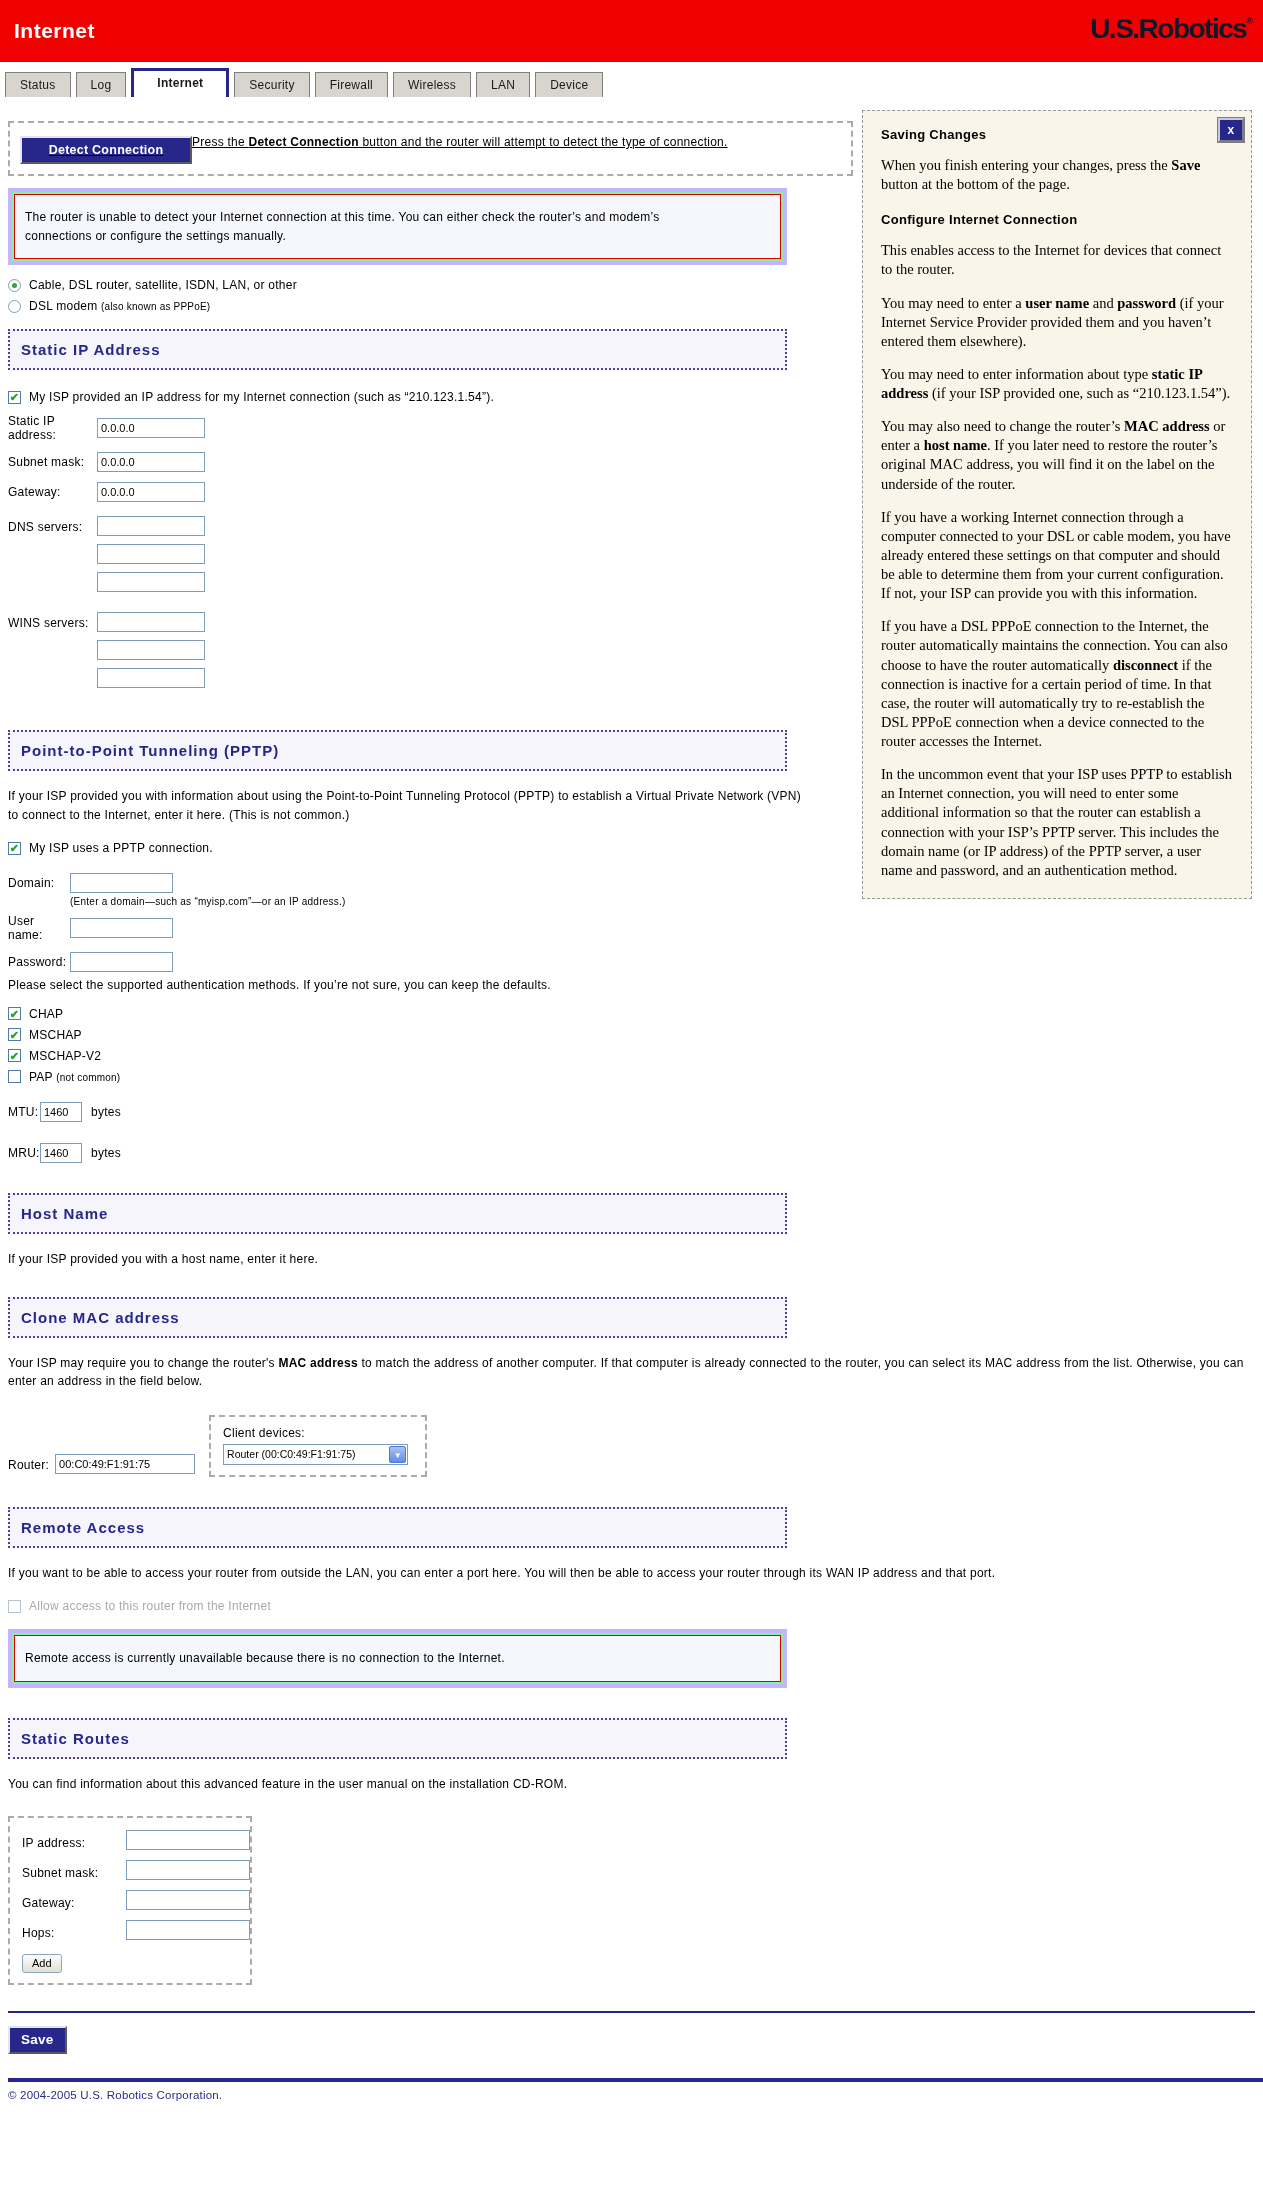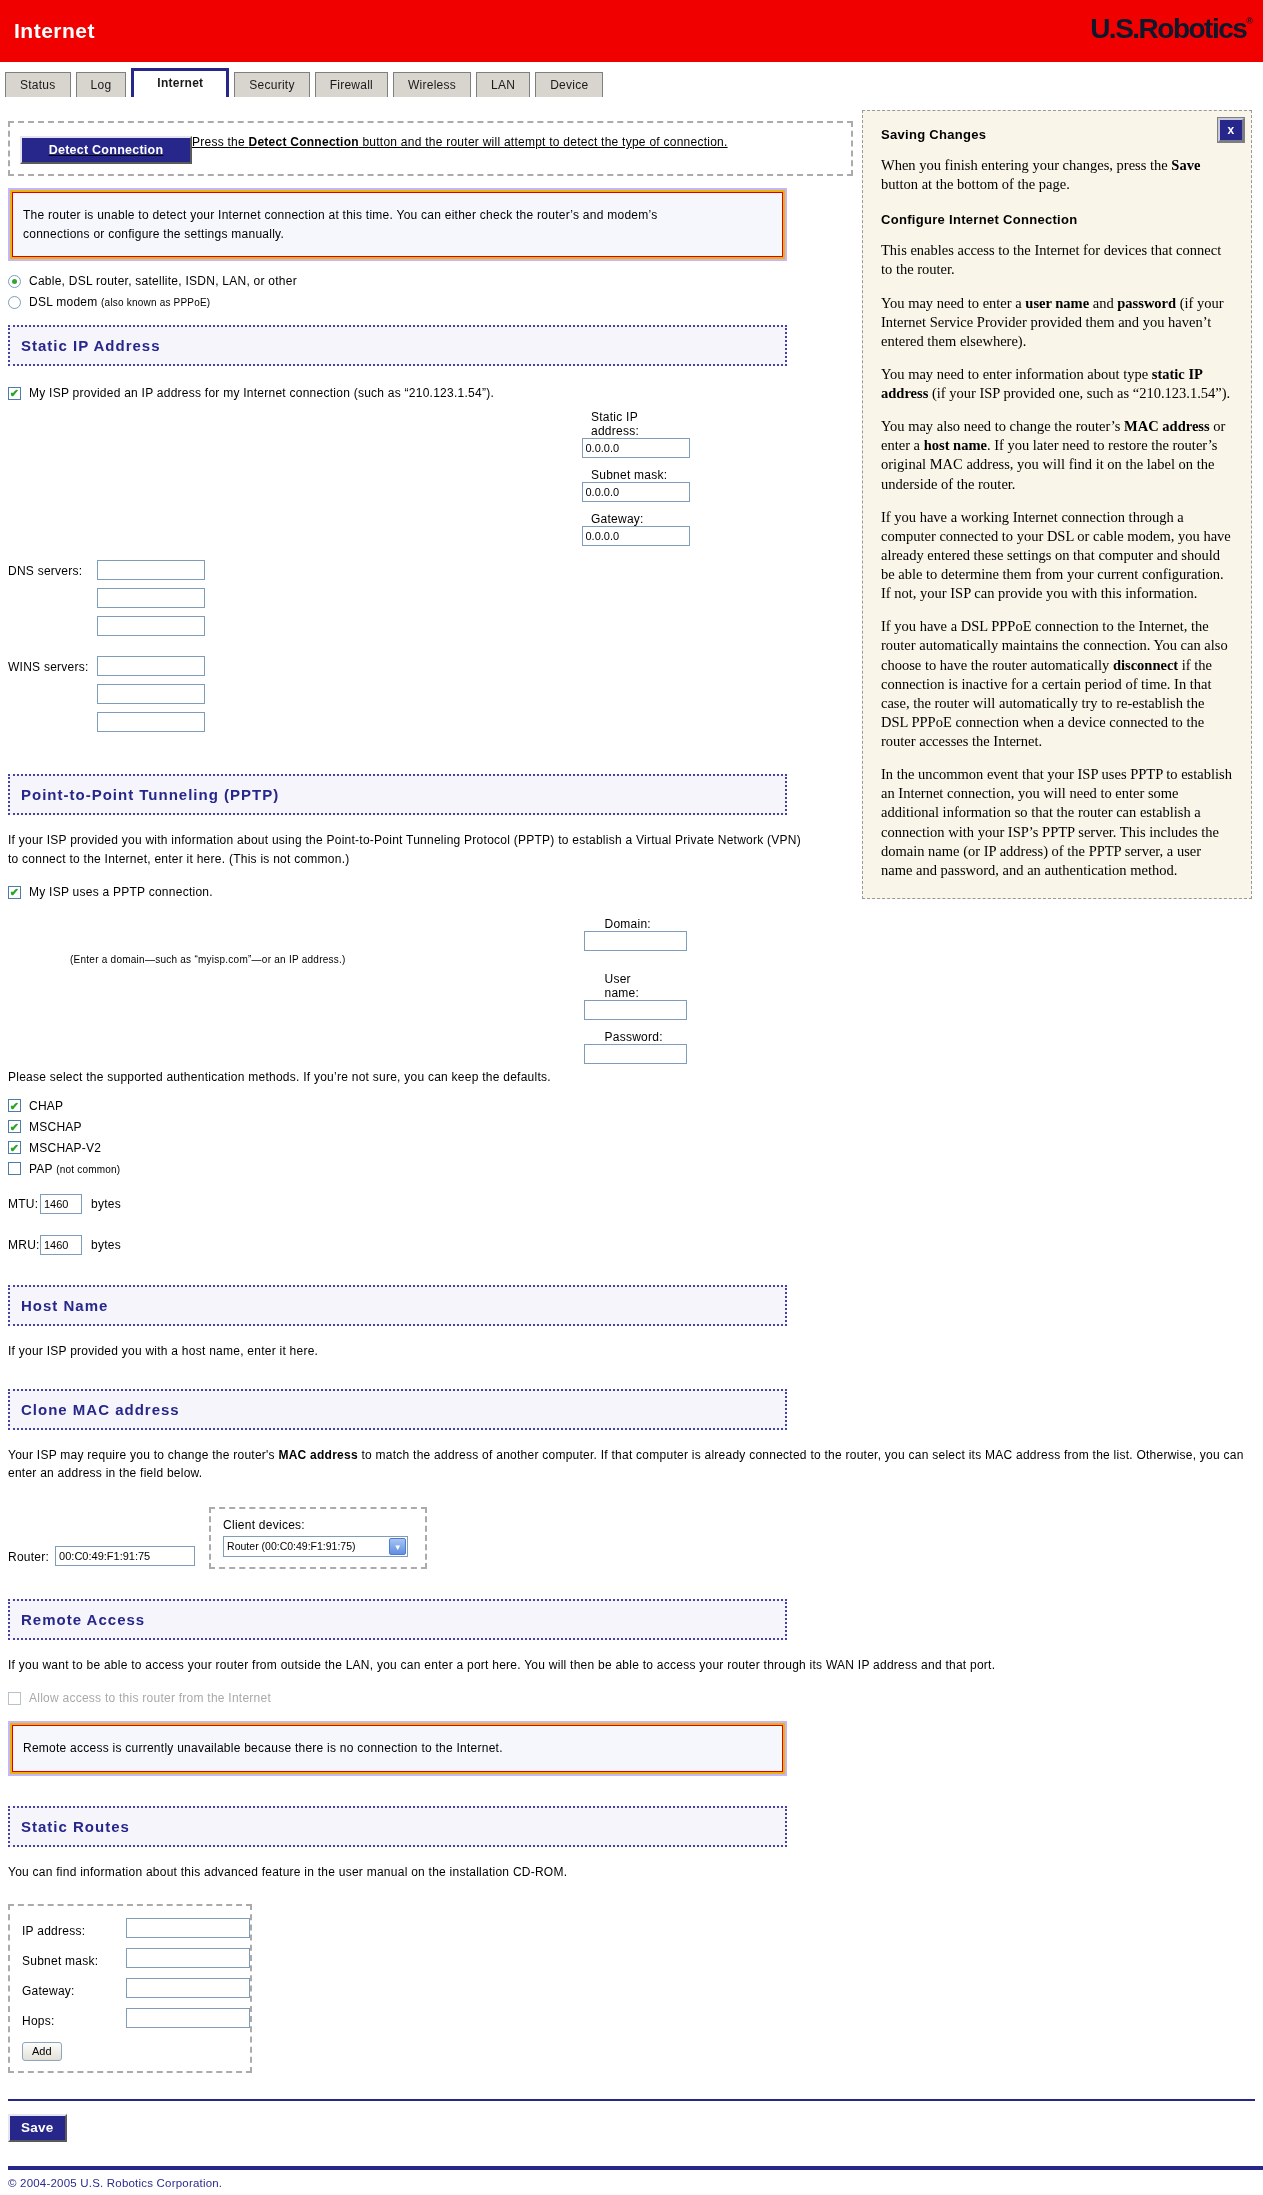--- a/index.html
+++ b/index.html
@@ -26,21 +26,21 @@
   
   .dashbox { border:2px dashed #ABABAB; }
   .detect-box { width:845px; margin-top:24px; padding:10px; display:flex; align-items:flex-start;text-decoration:underline; }
   .btn-navy { background:#26268B; color:#fff; font-weight:bold; text-align:center; cursor:pointer;
               border-top:2px solid #E4E4F2; border-left:2px solid #E4E4F2;
               border-right:2px solid #5A5A5A; border-bottom:2px solid #5A5A5A; }
   .detect-btn { width:172px; padding:5px 0; font-size:12.5px; margin-top:3px; }
   .detect-desc { width:620px; line-height:1.55; }
 
   
-  .alert { width:779px; border:2px solid #c4b5fd; padding:2px; margin-top:12px; background:#eab308; }
+  .alert { width:779px; border:4px solid #c4b5fd; padding:2px; margin-top:12px; background:#86efac; }
   .alert-inner { border:1px solid #DD0000; background:#F6F7FC; padding:13px 10px; line-height:1.55; }
   .alert-inner .txtw { display:block; width:700px; }
 
   
   .choice-row { display:flex; align-items:center; gap:8px; margin:7px 0; }
   .radio { width:13px; height:13px; border-radius:50%; border:1px solid #7B9EBD; background:#fff;
            display:inline-flex; align-items:center; justify-content:center; flex:none; }
   .radio .dot { width:5px; height:5px; border-radius:50%; background:#35A435; }
   .cb { width:13px; height:13px; border:1px solid #4E7CA7; background:#fff; flex:none;
         display:inline-flex; align-items:center; justify-content:center;
@@ -49,21 +49,21 @@
   .note { font-size:10px; letter-spacing:0.2px; }
   .dis-label { color:#A9A9A9; }
 
   
   .sect { width:779px; border:2px dotted #4343A5; background:#F5F5FB; padding:10px 11px;
           font-size:15px; font-weight:bold; color:#26268B; letter-spacing:1px; }
 
   
   .txt { border:1px solid #7F9DB9; height:20px; font-family:"Liberation Sans", sans-serif;
          font-size:11px; padding:1px 3px; color:#000; }
-  .frow { display:flex; align-items:center; margin-top:10px;flex-direction:column; }
+  .frow { display:flex; align-items:center; margin-top:10px; }
   .flabel { width:89px; flex:none; }
   .ip { width:108px; }
   .stack { display:flex; margin-top:14px; }
   .stack .flabel { padding-top:4px; }
   .stack .col { display:flex; flex-direction:column; gap:8px; }
 
   .pptp-label { width:62px; flex:none; }
   .pptp-input { width:103px; }
   .hint { margin:3px 0 0 62px; font-size:10px; }
 

